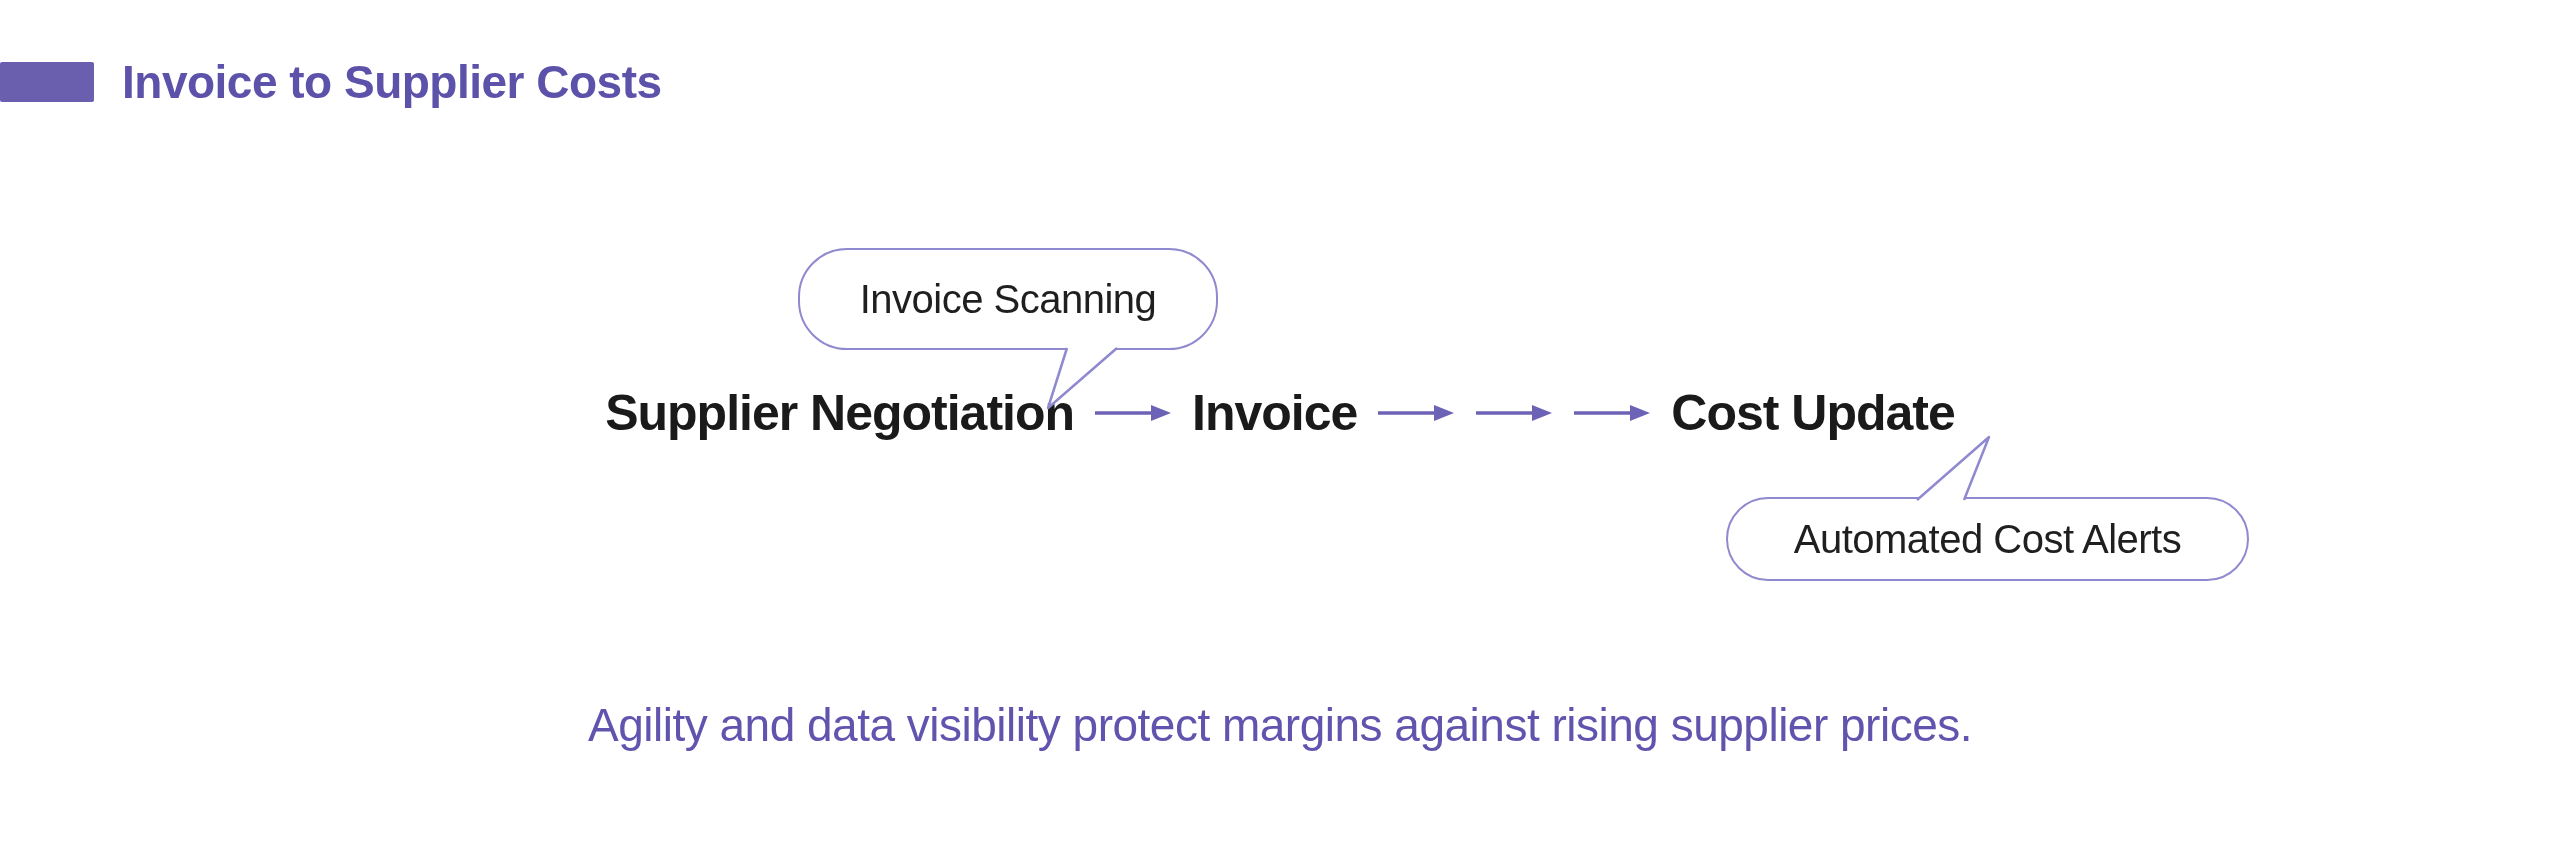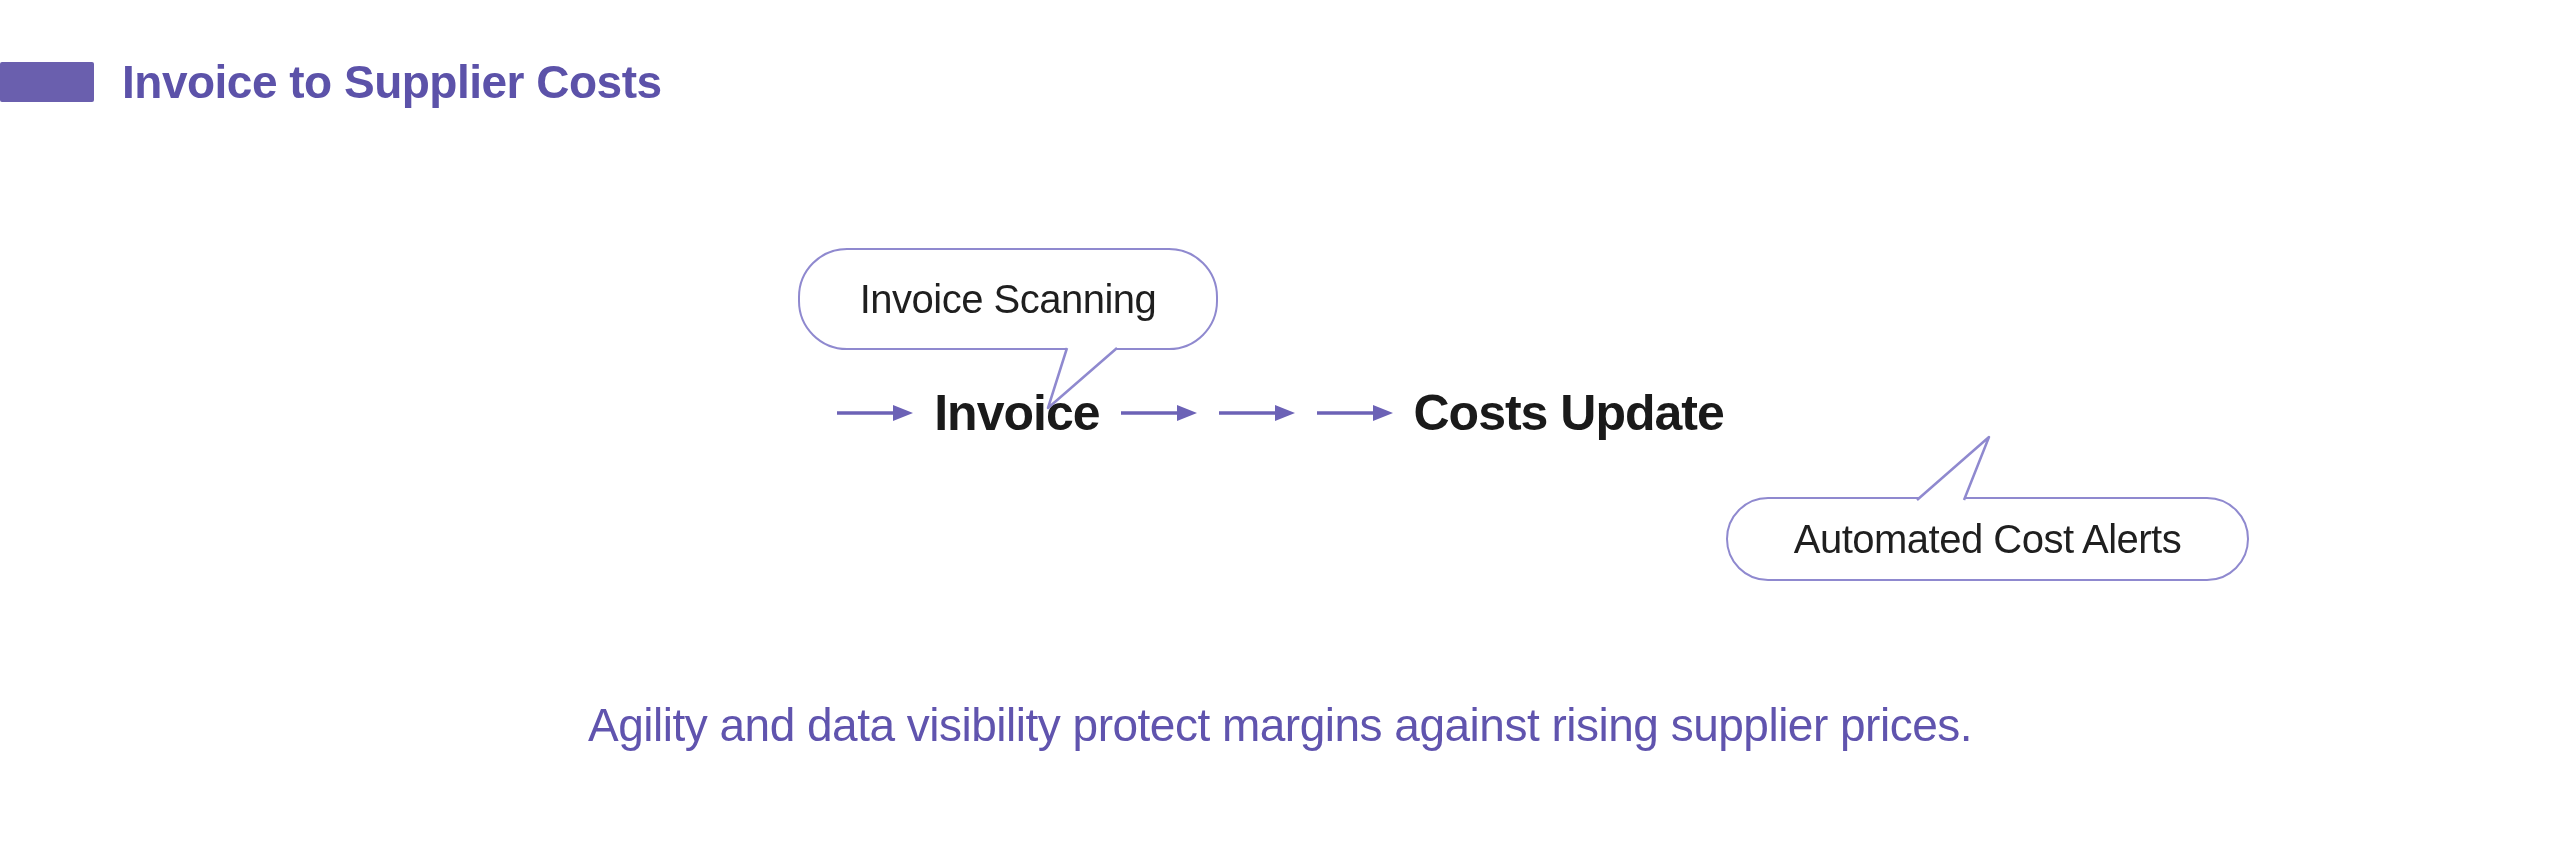--- a/index.html
+++ b/index.html
@@ -70,38 +70,39 @@
 </head>
 <body>
 
 <div class="stage">
 
   <div class="accent"></div>
   <h1 class="title">Invoice to Supplier Costs</h1>
 
 
   <div class="flow">
+    <span class="step">Supplier Negotiation</span>
     <svg class="arrow" width="78" height="24" viewBox="0 0 78 24">
       <line x1="1" y1="12" x2="58" y2="12" stroke="#6C62B6" stroke-width="3.4"></line>
       <path d="M57 4 L77 12 L57 20 Z" fill="#6C62B6"></path>
     </svg>
     <span class="step">Invoice</span>
     <svg class="arrow" width="78" height="24" viewBox="0 0 78 24">
       <line x1="1" y1="12" x2="58" y2="12" stroke="#6C62B6" stroke-width="3.4"></line>
       <path d="M57 4 L77 12 L57 20 Z" fill="#6C62B6"></path>
     </svg>
     <svg class="arrow" width="78" height="24" viewBox="0 0 78 24">
       <line x1="1" y1="12" x2="58" y2="12" stroke="#6C62B6" stroke-width="3.4"></line>
       <path d="M57 4 L77 12 L57 20 Z" fill="#6C62B6"></path>
     </svg>
     <svg class="arrow" width="78" height="24" viewBox="0 0 78 24">
       <line x1="1" y1="12" x2="58" y2="12" stroke="#6C62B6" stroke-width="3.4"></line>
       <path d="M57 4 L77 12 L57 20 Z" fill="#6C62B6"></path>
     </svg>
-    <span class="step">Costs Update</span>
+    <span class="step">Cost Update</span>
   </div>
 
   <div class="callout c1">
     <span class="callout-text">Invoice Scanning</span>
   </div>
   <svg class="tail t1" width="90" height="66" viewBox="0 0 90 66">
     <path d="M27 2 L77 2 L8 62 Z" fill="#FFFFFF" stroke="none"></path>
     <path d="M27 2 L8 62 L77 2" fill="none" stroke="#8F89CF" stroke-width="2.5" stroke-linejoin="round"></path>
   </svg>
 

